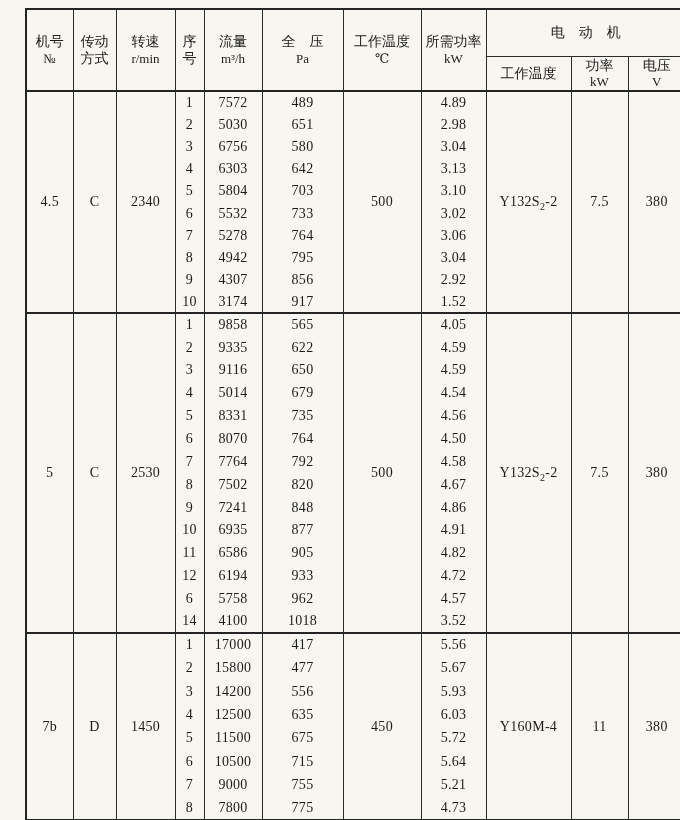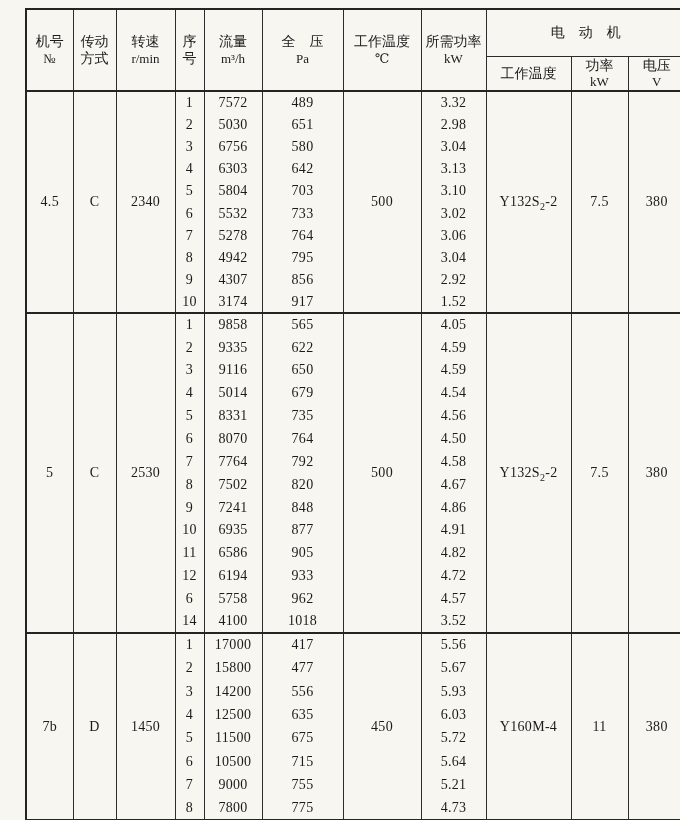--- a/index.html
+++ b/index.html
@@ -114,21 +114,21 @@
     </thead>
     <tbody id="table-body">
         <tr class="b0">
           <td rowspan="10" class="num">4.5</td>
           <td rowspan="10" class="num">C</td>
           <td rowspan="10" class="num">2340</td>
           <td class="num">1</td>
           <td class="num">7572</td>
           <td class="num">489</td>
           <td rowspan="10" class="num">500</td>
-          <td class="num">3.32</td>
+          <td class="num">4.89</td>
           <td rowspan="10" class="num">Y132S<sub>2</sub>-2</td>
           <td rowspan="10" class="num">7.5</td>
           <td rowspan="10" class="num">380</td>
         </tr>
         <tr class="b0">
           <td class="num">2</td>
           <td class="num">5030</td>
           <td class="num">651</td>
           <td class="num">2.98</td>
         </tr>

